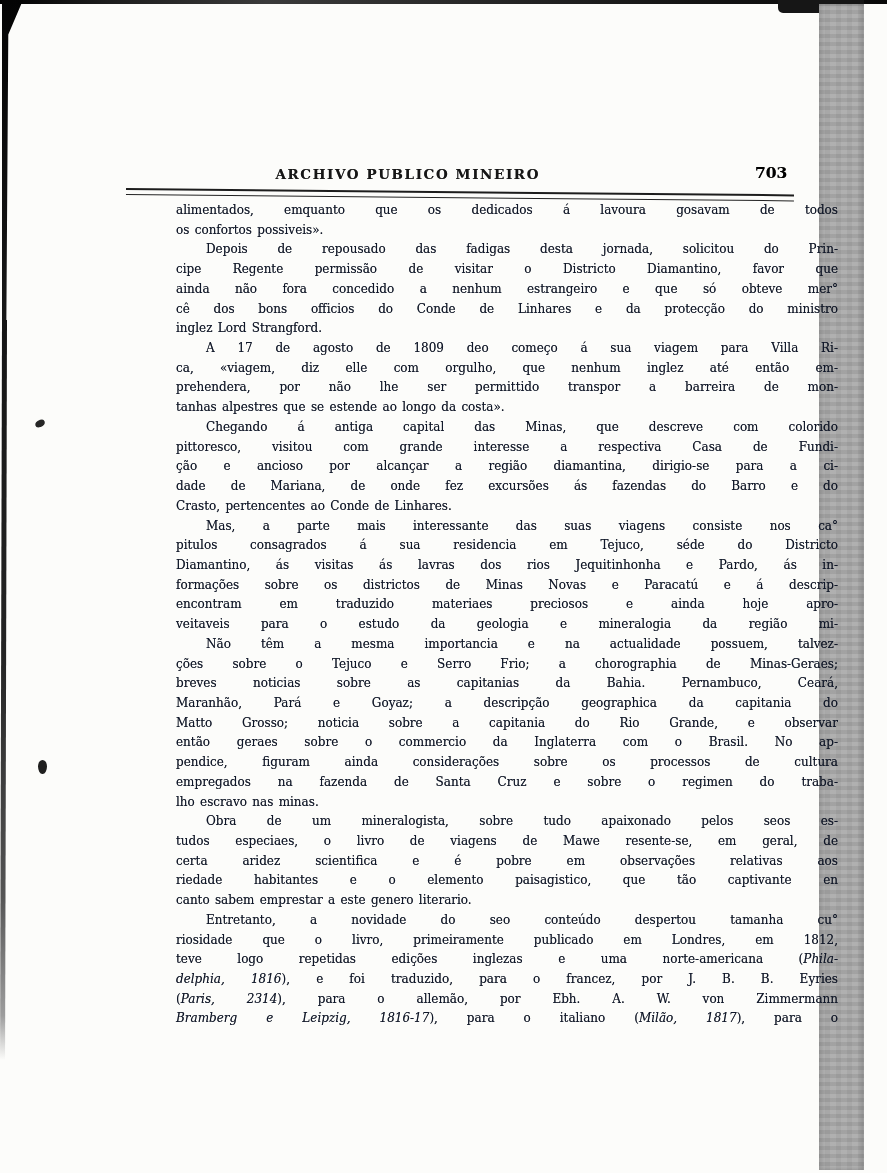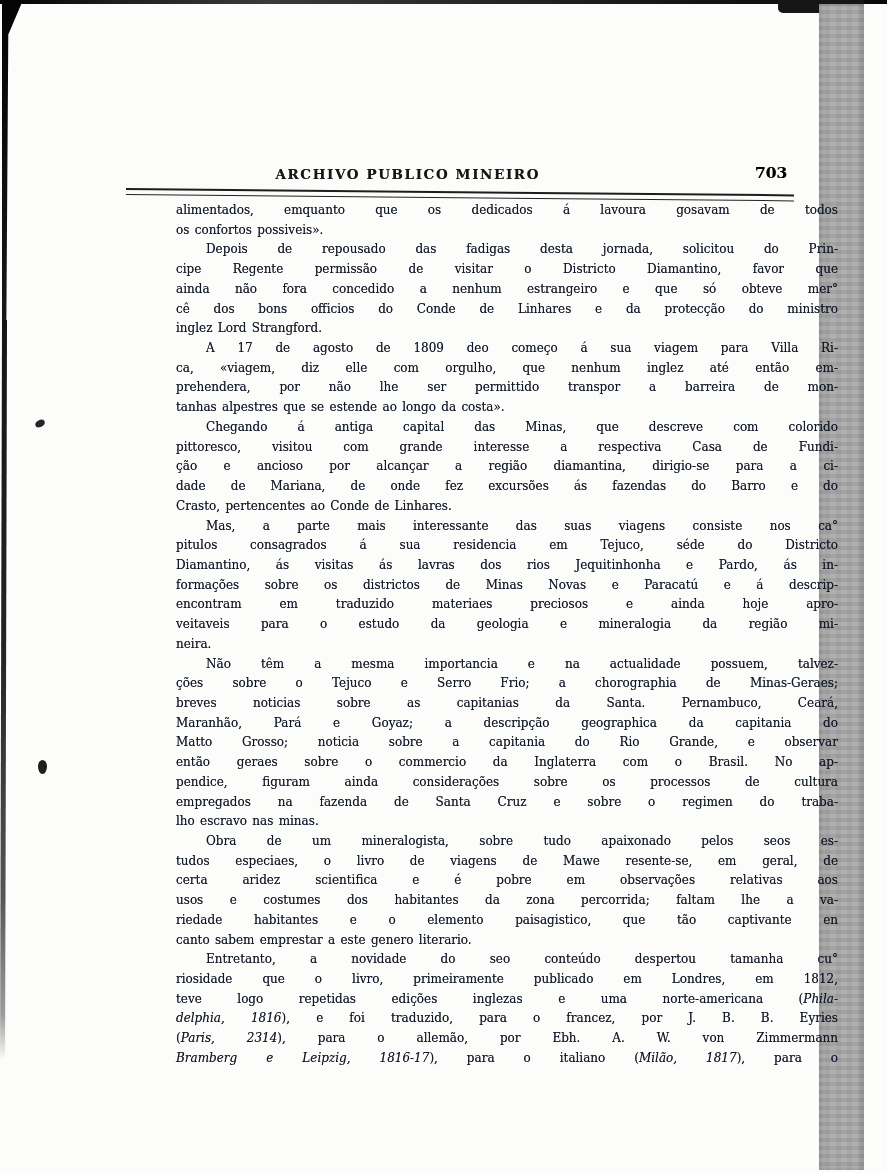--- a/index.html
+++ b/index.html
@@ -122,38 +122,36 @@
         <div class="line"><span>dade de Mariana, de onde fez excursões ás fazendas do Barro e do</span></div>
         <div class="line nj"><span>Crasto, pertencentes ao Conde de Linhares.</span></div>
       </div>
       <div class="paragraph">
         <div class="line indent"><span>Mas, a parte mais interessante das suas viagens consiste nos ca°</span></div>
         <div class="line"><span>pitulos consagrados á sua residencia em Tejuco, séde do Districto</span></div>
         <div class="line"><span>Diamantino, ás visitas ás lavras dos rios Jequitinhonha e Pardo, ás in-</span></div>
         <div class="line"><span>formações sobre os districtos de Minas Novas e Paracatú e á descrip-</span></div>
         <div class="line"><span>encontram em traduzido  materiaes preciosos e ainda hoje apro-</span></div>
         <div class="line"><span>veitaveis para o estudo da geologia e mineralogia da região mi-</span></div>
-        <div class="line nj"><span>neira.</span></div>
       </div>
       <div class="paragraph">
         <div class="line indent"><span>Não têm a mesma importancia e na actualidade possuem, talvez-</span></div>
         <div class="line"><span>ções sobre o Tejuco e Serro Frio; a chorographia de Minas-Geraes;</span></div>
-        <div class="line"><span>breves noticias sobre as capitanias da Santa. Pernambuco, Ceará,</span></div>
+        <div class="line"><span>breves noticias sobre as capitanias da Bahia. Pernambuco, Ceará,</span></div>
         <div class="line"><span>Maranhão, Pará e Goyaz; a descripção geographica da capitania do</span></div>
         <div class="line"><span>Matto Grosso; noticia sobre a capitania do Rio Grande, e observar</span></div>
         <div class="line"><span>então geraes sobre o commercio da Inglaterra com o Brasil. No ap-</span></div>
         <div class="line"><span>pendice, figuram ainda considerações sobre os processos de cultura</span></div>
         <div class="line"><span>empregados na fazenda de Santa Cruz e sobre o regimen do traba-</span></div>
         <div class="line nj"><span>lho escravo nas minas.</span></div>
       </div>
       <div class="paragraph">
         <div class="line indent"><span>Obra de um mineralogista, sobre tudo apaixonado pelos seos es-</span></div>
         <div class="line"><span>tudos especiaes, o livro de viagens de Mawe resente-se, em geral, de</span></div>
         <div class="line"><span>certa aridez scientifica e é pobre em observações relativas aos</span></div>
-        <div class="line"><span>usos e costumes dos habitantes da zona percorrida; faltam lhe a va-</span></div>
         <div class="line"><span>riedade habitantes e o elemento paisagistico, que tão captivante en</span></div>
         <div class="line nj"><span>canto sabem emprestar a este genero literario.</span></div>
       </div>
       <div class="paragraph">
         <div class="line indent"><span>Entretanto, a novidade do seo conteúdo despertou tamanha cu°</span></div>
         <div class="line"><span>riosidade que o livro, primeiramente publicado em Londres, em 1812,</span></div>
         <div class="line"><span>teve logo repetidas edições inglezas e uma norte-americana (</span><span class="it">Phila-</span></div>
         <div class="line"><span class="it">delphia, 1816</span><span>), e foi traduzido, para o francez, por J. B. B. Eyries</span></div>
         <div class="line"><span>(</span><span class="it">Paris, 2314</span><span>), para o allemão, por Ebh. A. W. von Zimmermann</span></div>
         <div class="line"><span class="it">Bramberg e Leipzig, 1816-17</span><span>), para o italiano (</span><span class="it">Milão, 1817</span><span>), para o</span></div>

